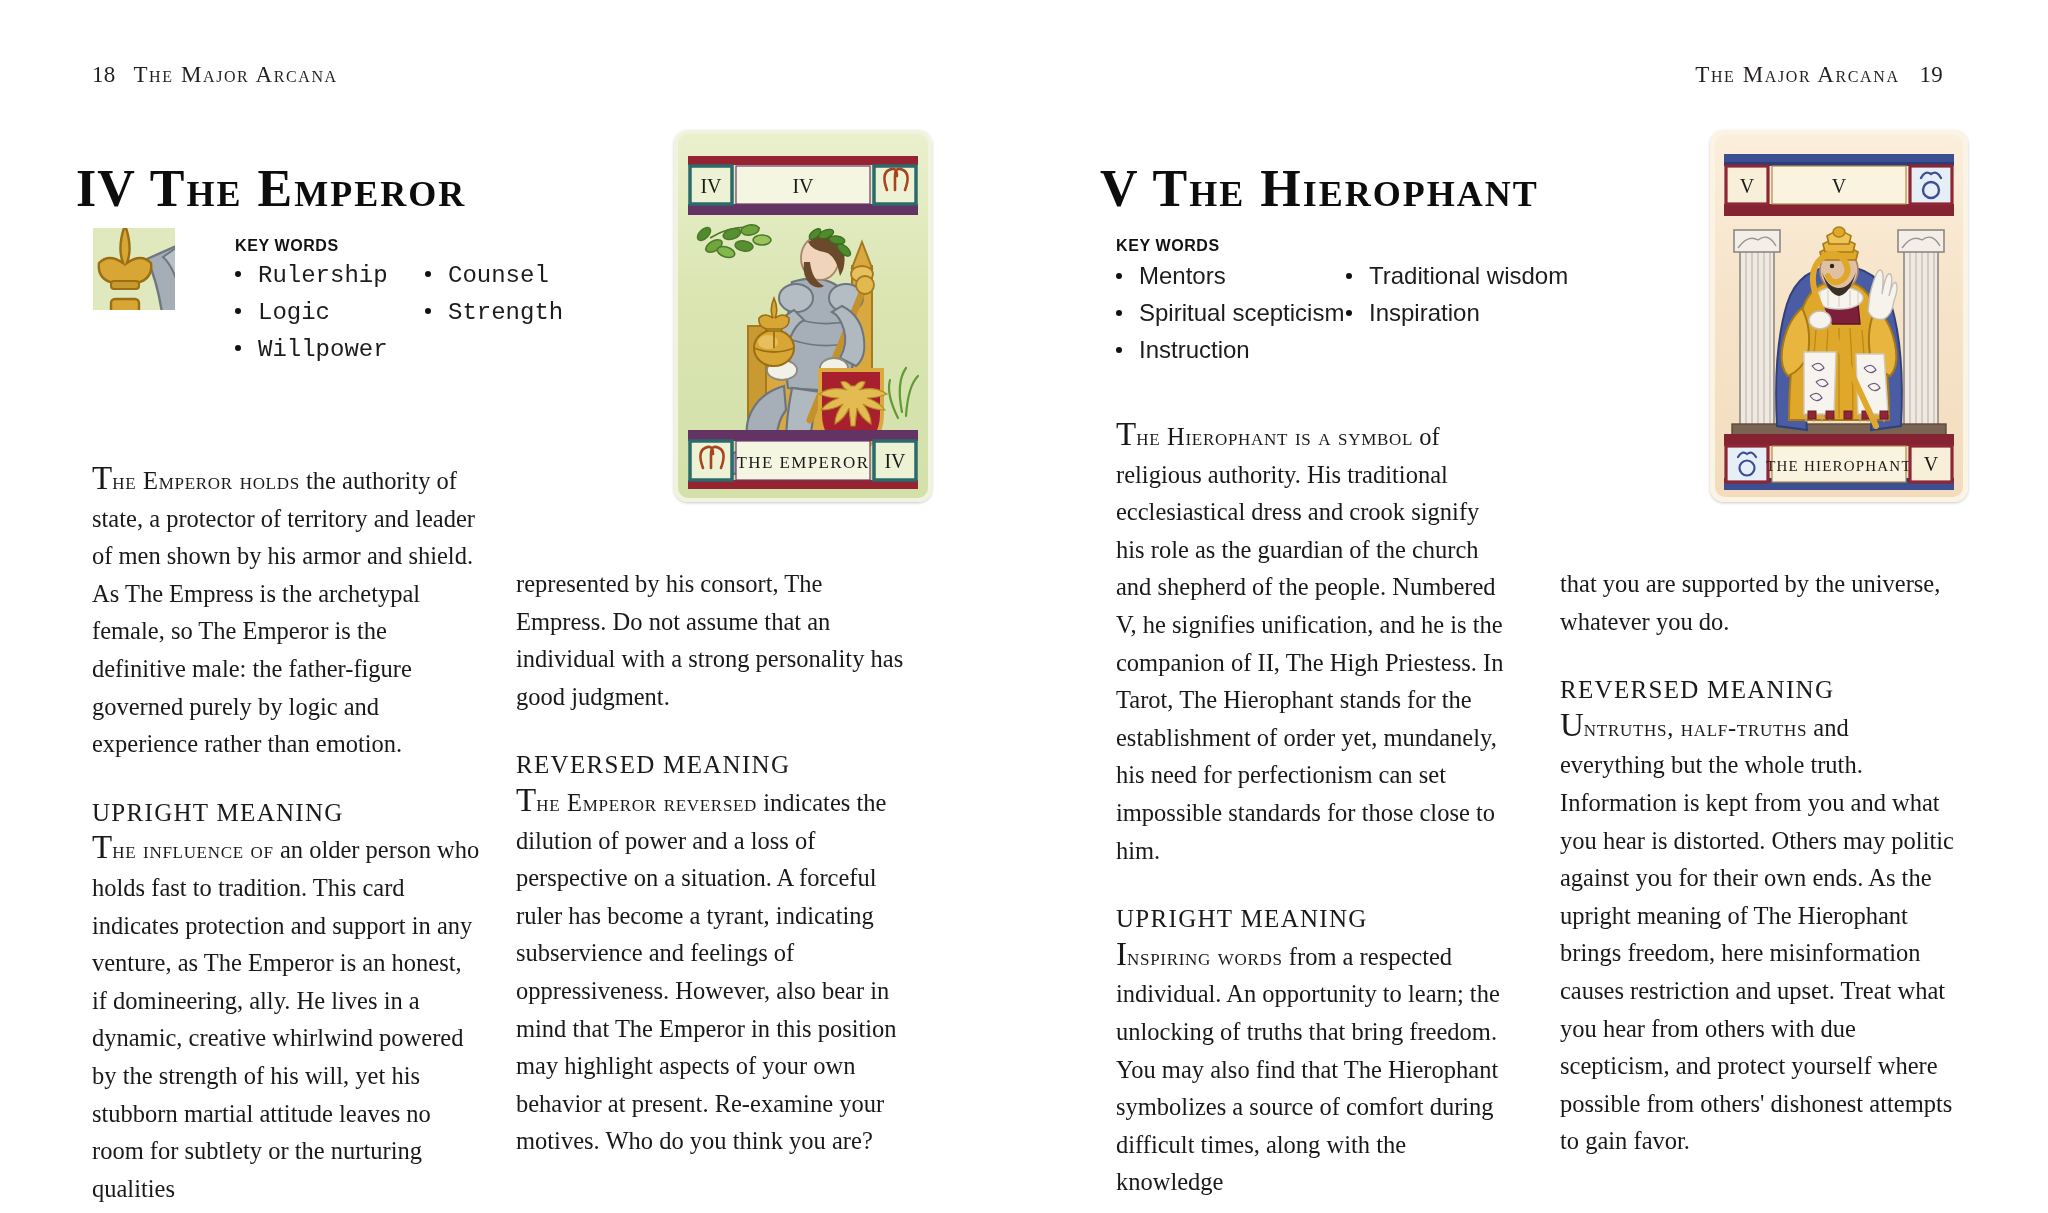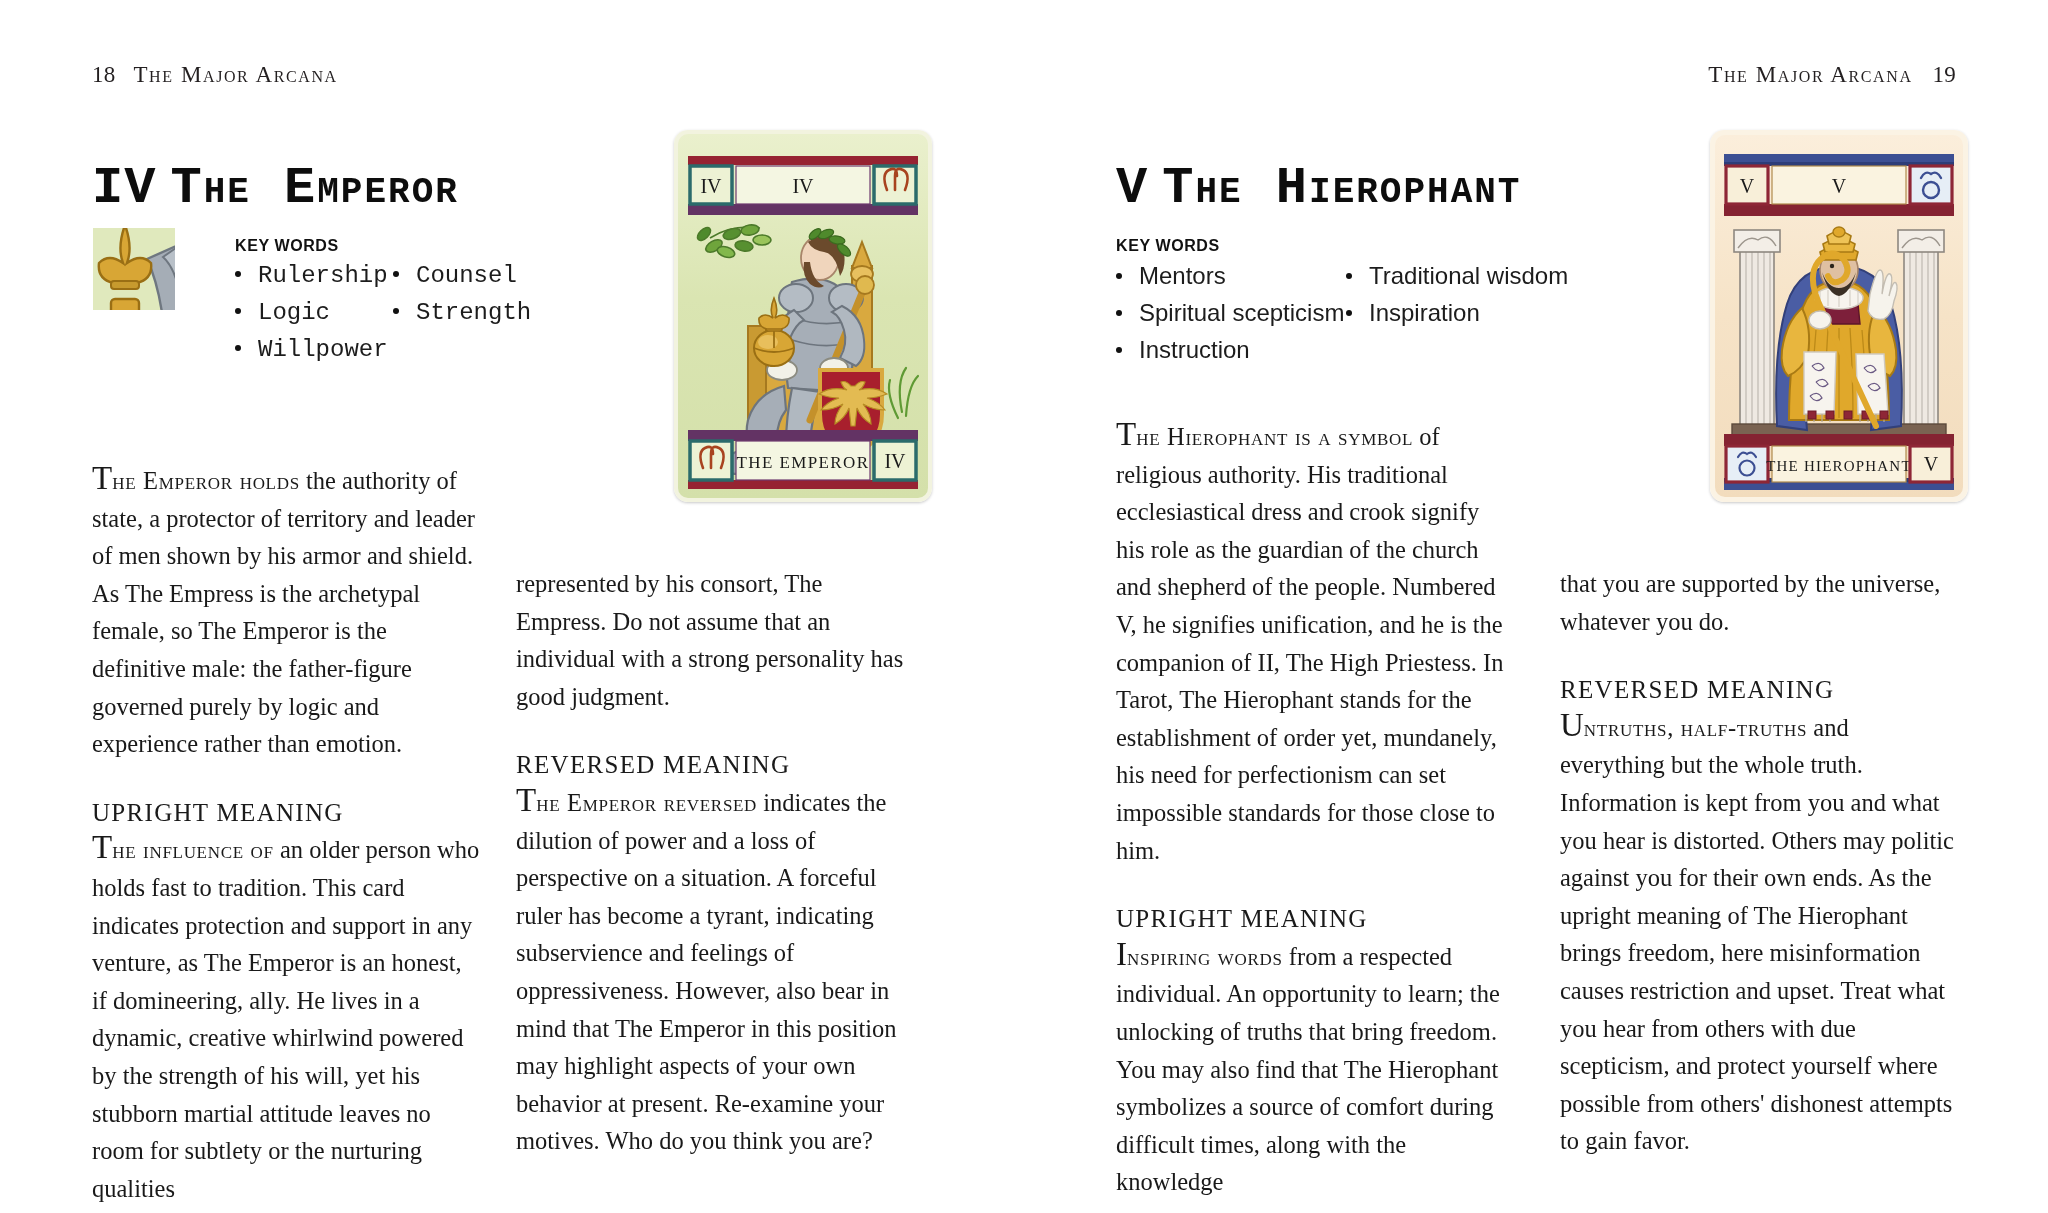--- a/index.html
+++ b/index.html
@@ -32,39 +32,39 @@
   
   .runhead {
     position: absolute;
     top: 62px;
     font-family: "Liberation Serif", serif;
     font-size: 21px;
     color: #231f20;
     white-space: nowrap;
   }
   .runhead-left  { left: 92px; }
-  .runhead-right { right: 92px; text-align: center; }
+  .runhead-right { right: 105px; text-align: center; }
   .runhead .folio {
     font-size: 23px;
     letter-spacing: 0.2px;
   }
   .runhead .sect {
     font-variant: small-caps;
     letter-spacing: 1.6px;
     font-size: 23px;
   }
   .runhead-left .sect  { margin-left: 18px; }
   .runhead-right .folio { margin-left: 20px; }
 
   
   .chapter-title {
     position: absolute;
     top: 128px;
-    left: 92px;
-    font-family: Liberation Mono, monospace;
+    left: 76px;
+    font-family: Liberation Serif, serif;
     font-size: 52px;
     line-height: 1;
     color: #0d0d0d;
     white-space: nowrap;
   }
   .chapter-title .numeral {
     letter-spacing: 1px;
   }
   .chapter-title .name {
     font-variant: small-caps;
@@ -88,21 +88,21 @@
     margin: 0 0 9px 0;
   }
   .kw-cols {
     position: relative;
   }
   .kw-col {
     position: absolute;
     top: 0;
   }
   .kw-colA { left: 0; }
-  .kw-left  .kw-colB { left: 158px; text-align: right; }
+  .kw-left  .kw-colB { left: 190px; text-align: right; }
   .kw-right .kw-colB { left: 230px; }
 
   .kw-item {
     display: flex;
     align-items: baseline;
     font-size: 24px;
     font-weight: 300;
     color: #1c1c1c;
     line-height: 1;
     margin-bottom: 13px;

